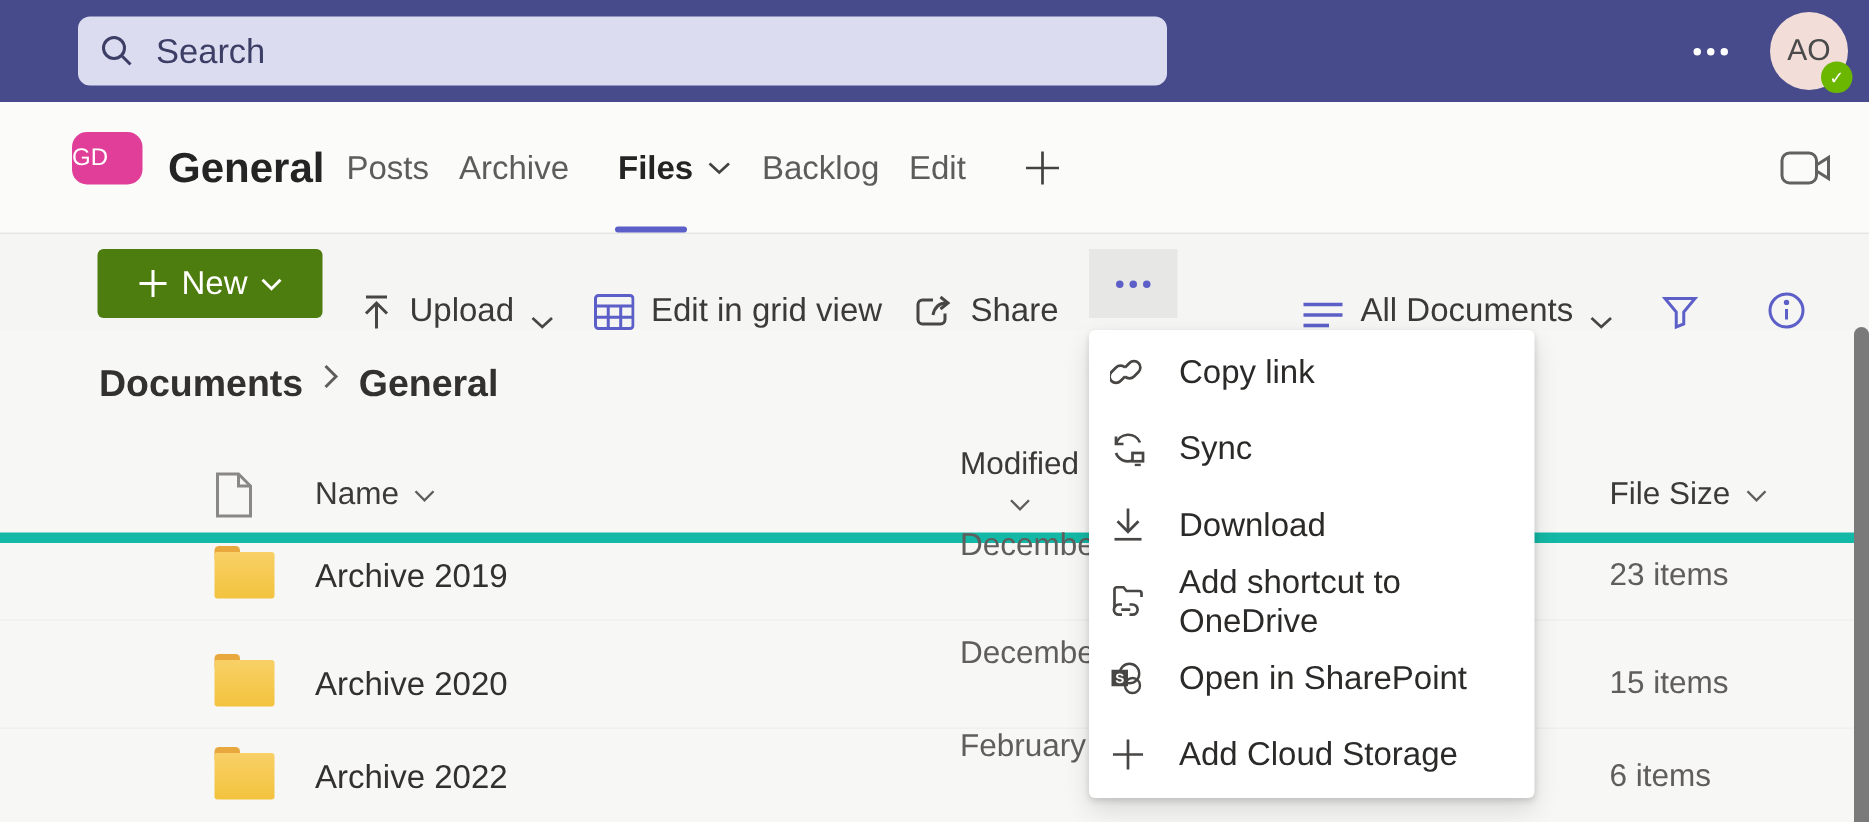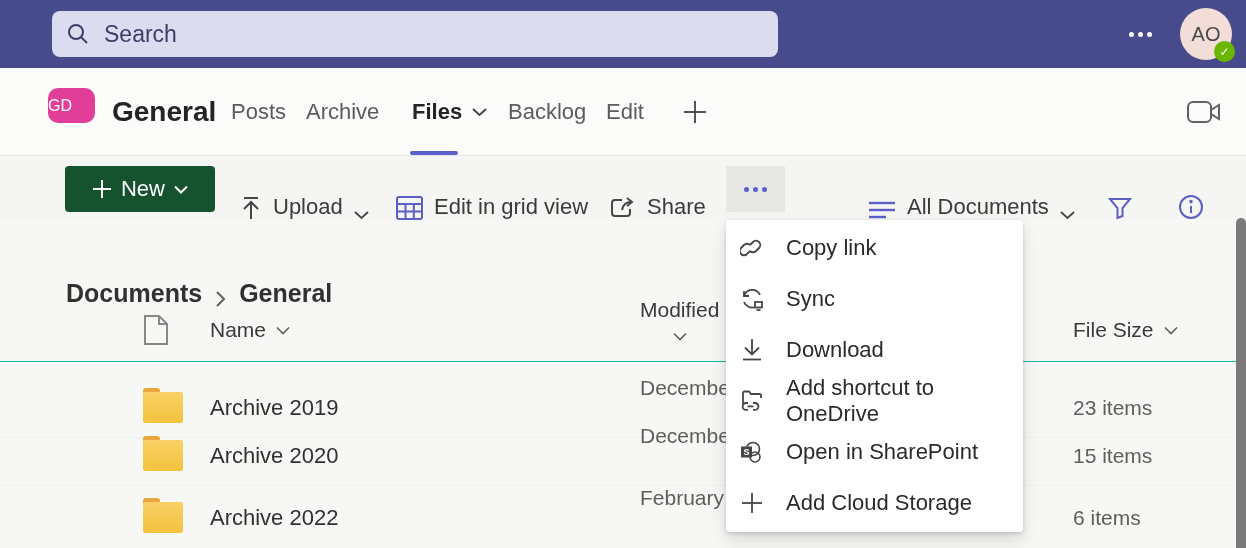--- a/index.html
+++ b/index.html
@@ -31,41 +31,41 @@
   .tab { position:absolute; top:0; height:87px; display:flex; align-items:center; gap:10px;
     font-size:22px; color:#5c5c5c; cursor:pointer; }
   .tab.active { color:#242424; font-weight:bold; }
   .tab-underline { position:absolute; left:410px; top:83px; width:48px; height:4px; border-radius:2px; background:#5b5fc7; }
   .tab-plus { position:absolute; left:682px; top:0; height:87px; display:flex; align-items:center; }
   .meet-btn { position:absolute; left:1186px; top:30px; width:36px; height:28px; display:flex; align-items:center; }
 
   
   .cmdbar { position:absolute; left:0; top:156px; width:1246px; height:64px; background:#f5f5f4; }
   .btn-new { position:absolute; left:65px; top:10px; width:150px; height:46px; border-radius:4px;
-    background:#14532d; color:#fff; display:flex; align-items:center; justify-content:center; gap:9px;
+    background:#4d7c0f; color:#fff; display:flex; align-items:center; justify-content:center; gap:9px;
     font-size:22px; cursor:pointer; }
   .cmd { position:absolute; top:0; height:64px; display:flex; align-items:flex-end; gap:11px;
     font-size:22px; color:#3b3a39; cursor:pointer; }
   .more-btn { position:absolute; left:726px; top:10px; width:59px; height:46px; background:#e7e7e6;
     display:flex; align-items:center; justify-content:center; gap:4px; cursor:pointer; }
   .more-btn i { width:5px; height:5px; border-radius:50%; background:#5b5fc7; display:block; }
 
   
   .content { position:absolute; left:0; top:220px; width:1246px; height:328px; background:#f7f7f6; }
-  .breadcrumb { position:absolute; left:66px; top:22px; display:flex; align-items:flex-end; gap:13px;
-    font-size:25px; font-weight:bold; color:#323130;margin-top:37px; }
+  .breadcrumb { position:absolute; left:66px; top:22px; display:flex; align-items:flex-start; gap:13px;
+    font-size:25px; font-weight:bold; color:#323130; }
   .crumb { cursor:pointer; }
 
   .thead { position:absolute; left:0; top:78px; width:1246px; height:64px; }
   .thead .col, .trow .col { position:absolute; top:0; height:64px; display:flex; align-items:center; gap:10px; }
   .col-icon { left:143px; }
   .col-name { left:210px; }
   .col-mod  { left:640px;flex-direction:column; }
   .col-size { left:1073px; }
-  .thead { font-size:21px; color:#3b3a39; border-bottom:1px solid #14b8a6; }
+  .thead { font-size:21px; color:#3b3a39; border-bottom:7px solid #14b8a6; }
   .trow { position:absolute; left:0; width:1246px; height:62px; border-bottom:1px solid #f0f0ee; }
   .trow .name { font-size:22px; color:#323130; cursor:pointer; }
   .trow .muted { font-size:21px; color:#605e5c; }
 
   
   .folder { position:relative; width:40px; height:30px; }
   .folder .tabb { position:absolute; left:0; top:-5px; width:17px; height:9px; background:#e9a83e; border-radius:3px 3px 0 0; }
   .folder .body { position:absolute; left:0; top:-1px; width:40px; height:31px; background:linear-gradient(#f8d066,#f3c33e); border-radius:2px; }
 
   
@@ -250,21 +250,21 @@
           </svg>
       </div>
       <div class="col col-size">
         <span>File Size</span>
         <svg width="14" height="9" viewBox="0 0 14 9" fill="none" stroke="#605e5c" stroke-width="1.6">
             <polyline points="1,1.5 7,7.5 13,1.5"></polyline>
           </svg>
       </div>
     </div>
 
-    <div class="trow" style="top:156px">
+    <div class="trow" style="top:132px">
       <div class="col col-icon">
           <div class="folder">
             <div class="tabb"></div>
             <div class="body"></div>
           </div>
         </div>
       <div class="col col-name name">Archive 2019</div>
       <div class="col col-mod muted">December</div>
       <div class="col col-size muted">23 items</div>
     </div>

